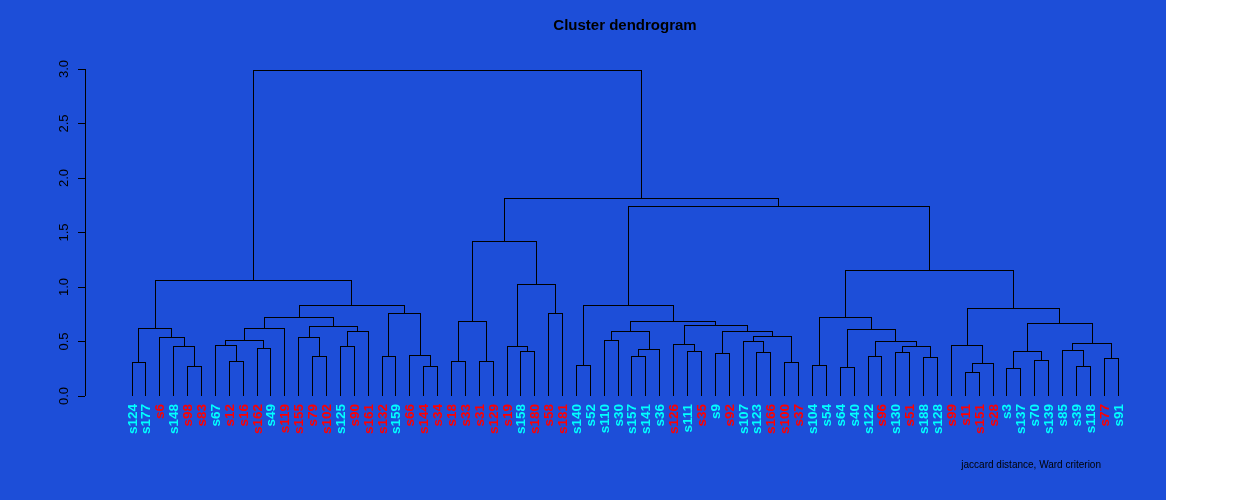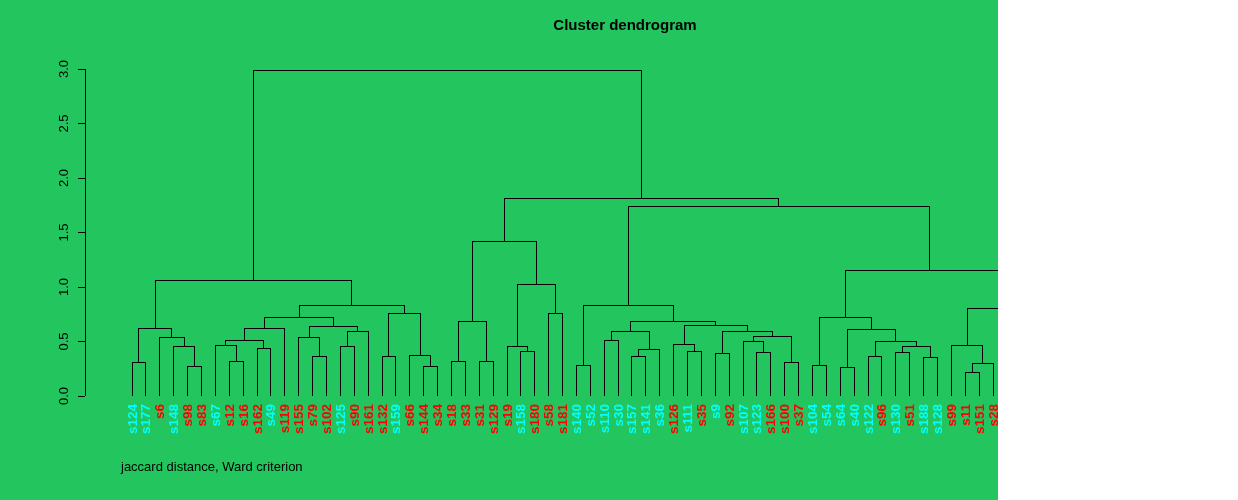--- a/index.html
+++ b/index.html
@@ -1,29 +1,29 @@
 <!DOCTYPE html>
 <html><head>
 <meta charset="utf-8">
 <style>
   html,body{margin:0;padding:0;background:#ffffff;}
   .stage{
     position:relative;
-    width:998px;height:500px;
-    background:#22c55e;
+    width:1166px;height:500px;
+    background:#1d4ed8;
     font-family:"Liberation Sans", sans-serif;
     overflow:hidden;
   }
   .chart-title{
     position:absolute;top:16px;left:132px;width:986px;
     text-align:center;font-size:15px;font-weight:bold;color:#000;
   }
   .chart-caption{
-    position:absolute;top:459px;left:121px;width:986px;
-    text-align:left;font-size:13px;color:#000;
+    position:absolute;top:459px;left:115px;width:986px;
+    text-align:right;font-size:10px;color:#000;
   }
   svg{position:absolute;left:0;top:0;}
 </style>
 </head>
 <body>
 
 <div class="stage">
   <div class="chart-title">Cluster dendrogram</div>
   <svg id="plot" width="1238" height="500">
       <g fill="none" stroke="#000000" stroke-width="1" shape-rendering="crispEdges">

